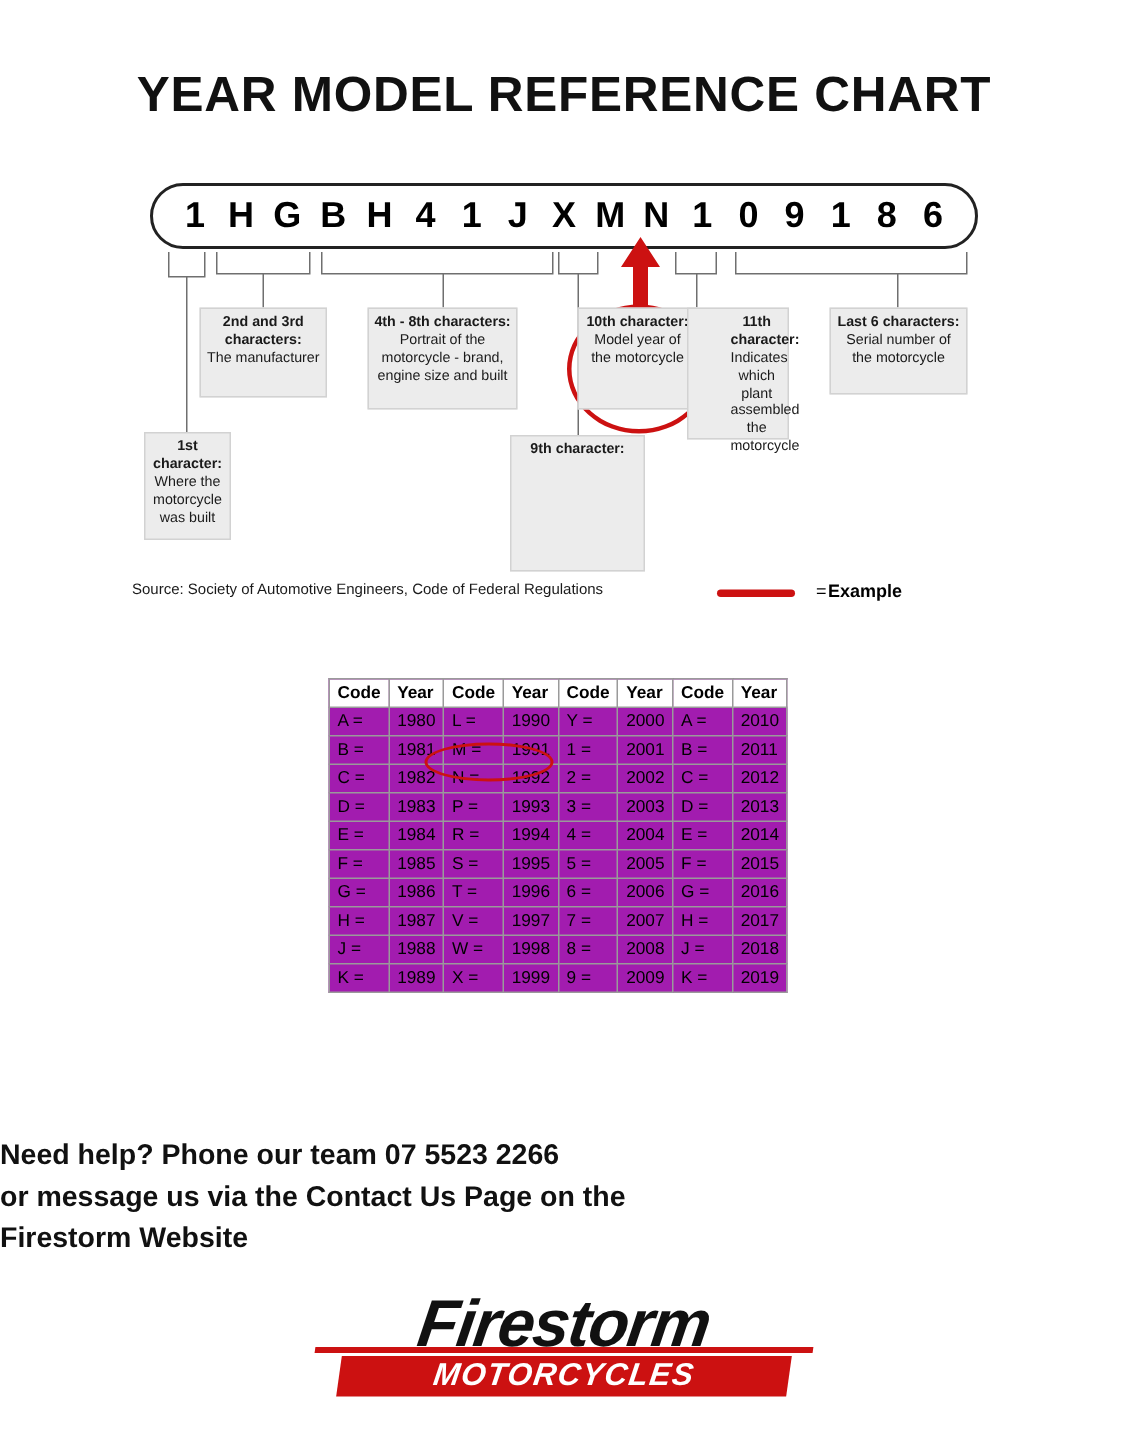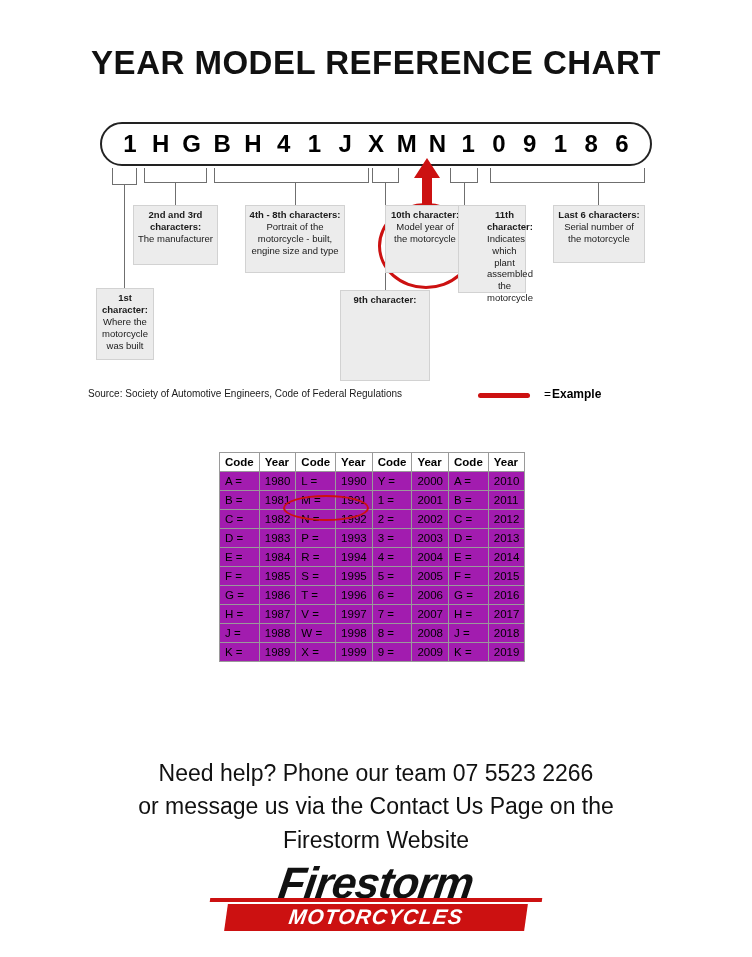--- a/index.html
+++ b/index.html
@@ -153,23 +153,22 @@
     border-radius: 50%;
     box-sizing: border-box;
   }
 
   
   .help {
     position: absolute;
     left: 0;
     top: 757px;
     width: 752px;
-    text-align: center;
-    font-size: 23px;
-    font-weight: normal;
+    font-size: 19px;
+    font-weight: bold;
     line-height: 1.45;
     color: #111111;
   }
 
   
   .logo-wrap {
     position: absolute;
     left: 196px;
     top: 858px;
     width: 360px;
@@ -278,21 +277,21 @@
   <span>Where the motorcycle was built</span>
 </div>
 
 <div class="note" style="left:133px; top:205px; width:85px; height:60px;">
   <b>2nd and 3rd characters:</b><br>
   <span>The manufacturer</span>
 </div>
 
 <div class="note" style="left:245px; top:205px; width:100px; height:68px;">
   <b>4th - 8th characters:</b><br>
-  <span>Portrait of the motorcycle - built, engine size and type</span>
+  <span>Portrait of the motorcycle - brand, engine size and built</span>
 </div>
 
 <div class="note" style="left:340px; top:290px; width:90px; height:91px;">
   <b>9th character:</b><br>
 </div>
 
 <div class="note" style="left:385px; top:205px; width:80px; height:68px;">
   <b>10th character:</b><br>
   <span>Model year of the motorcycle</span>
 </div>

